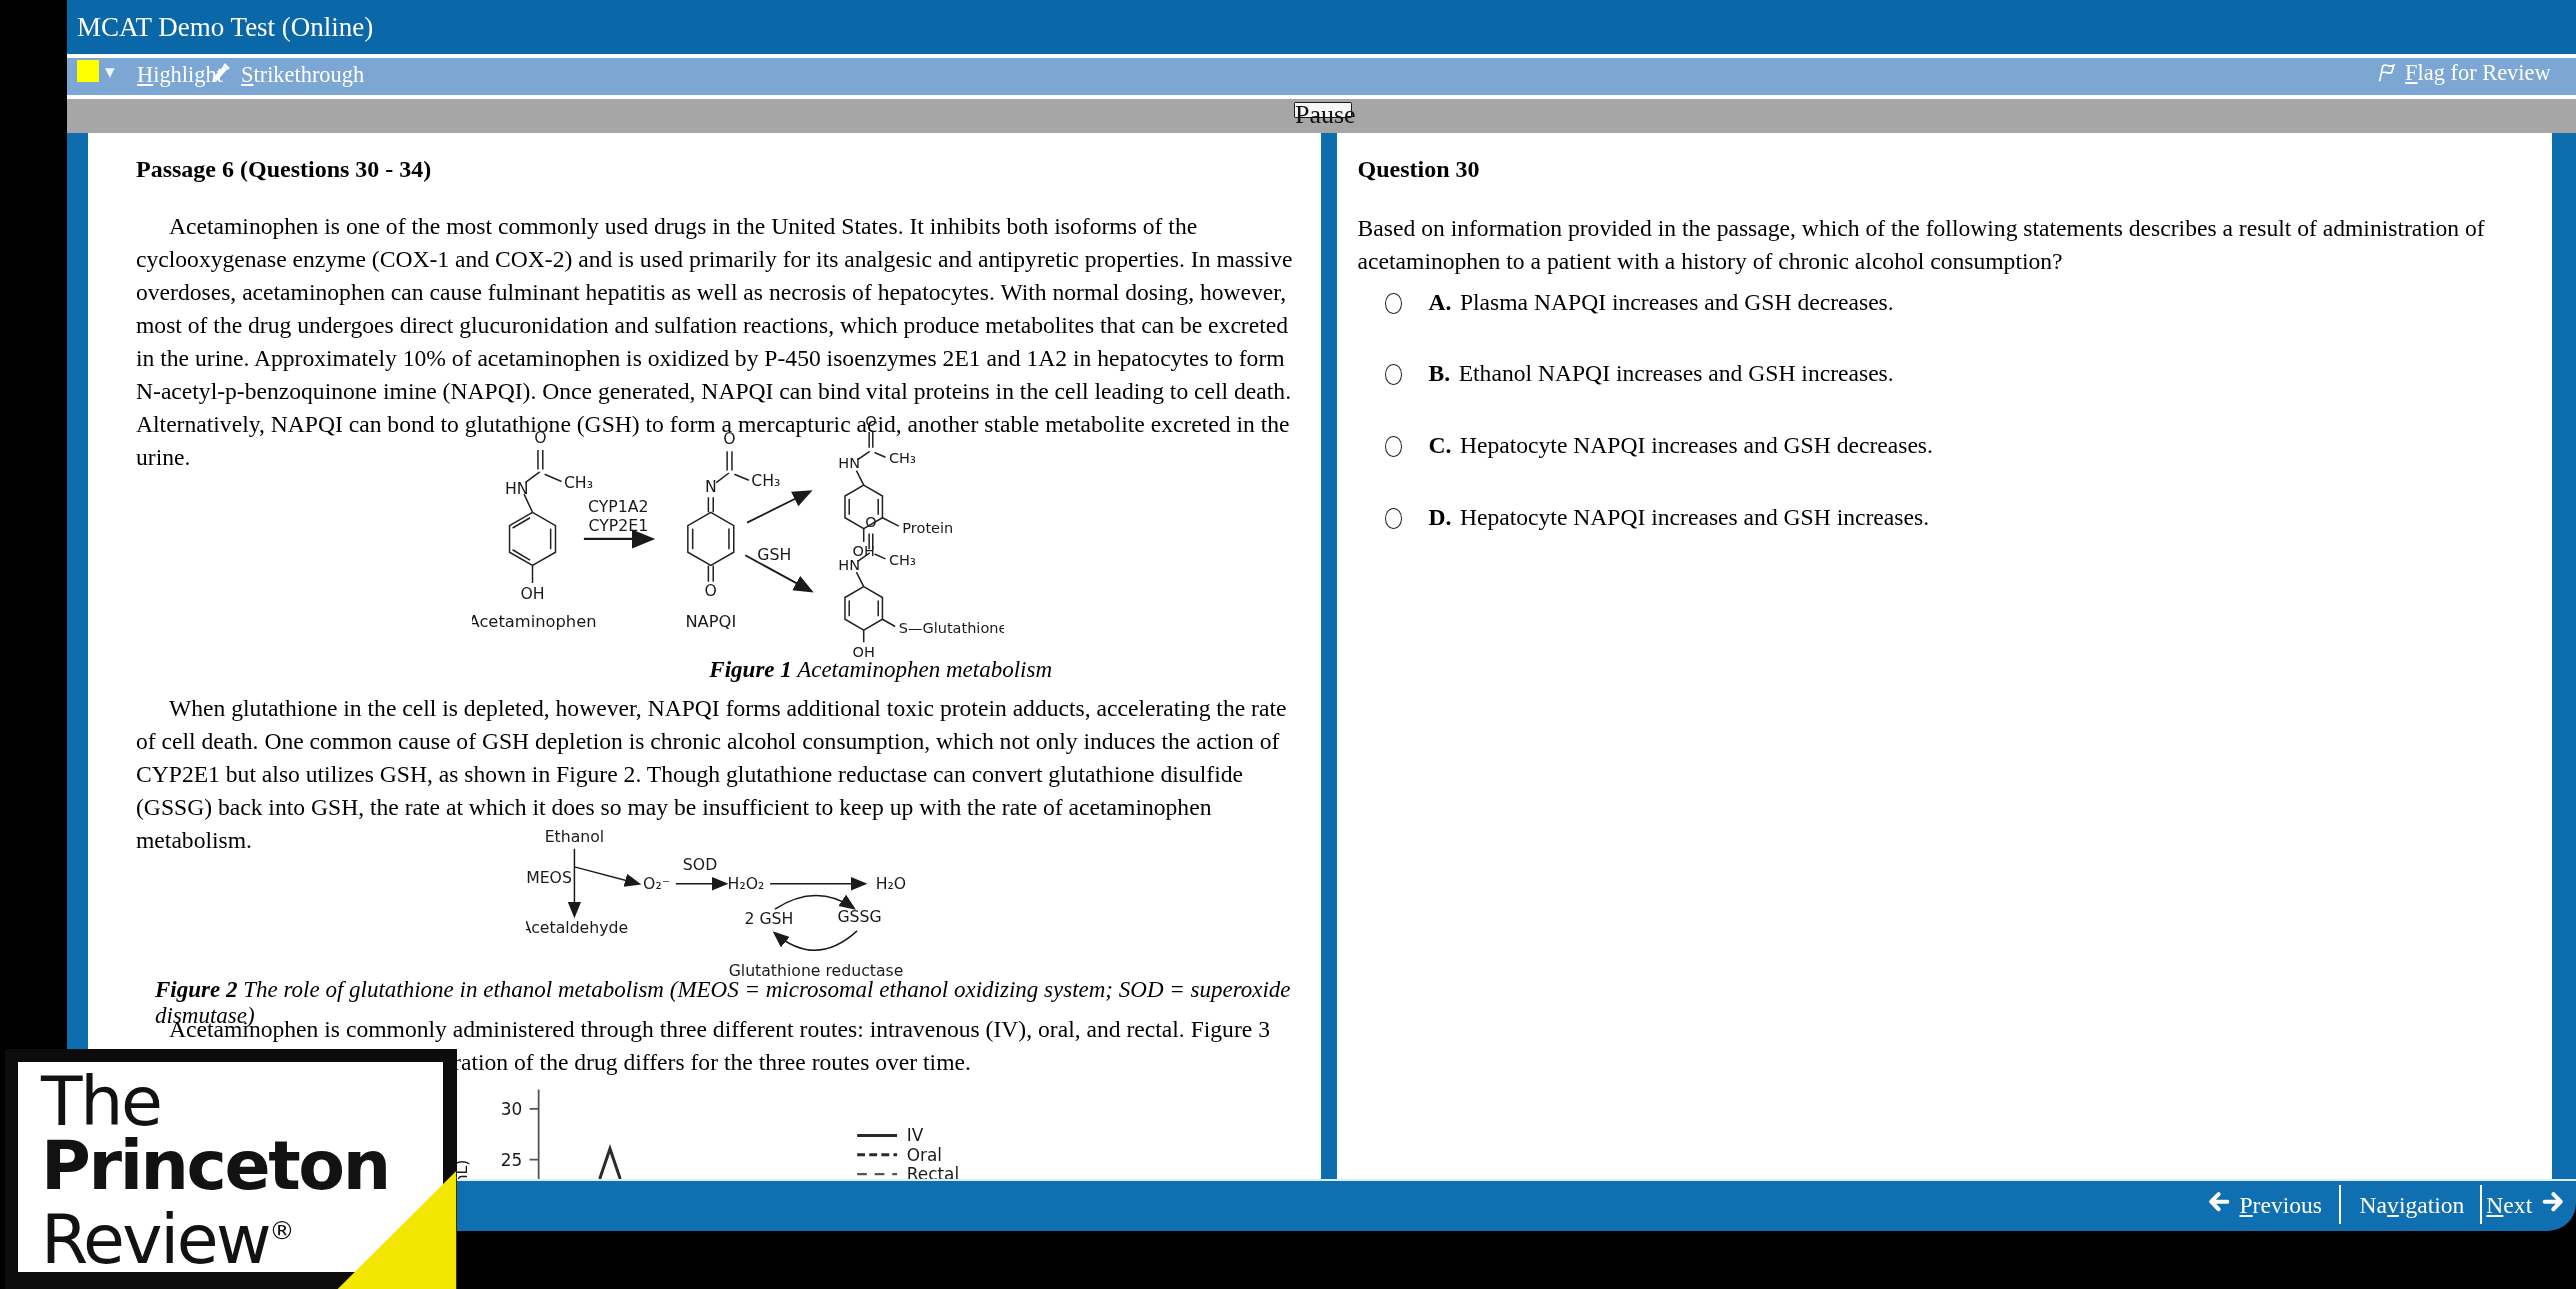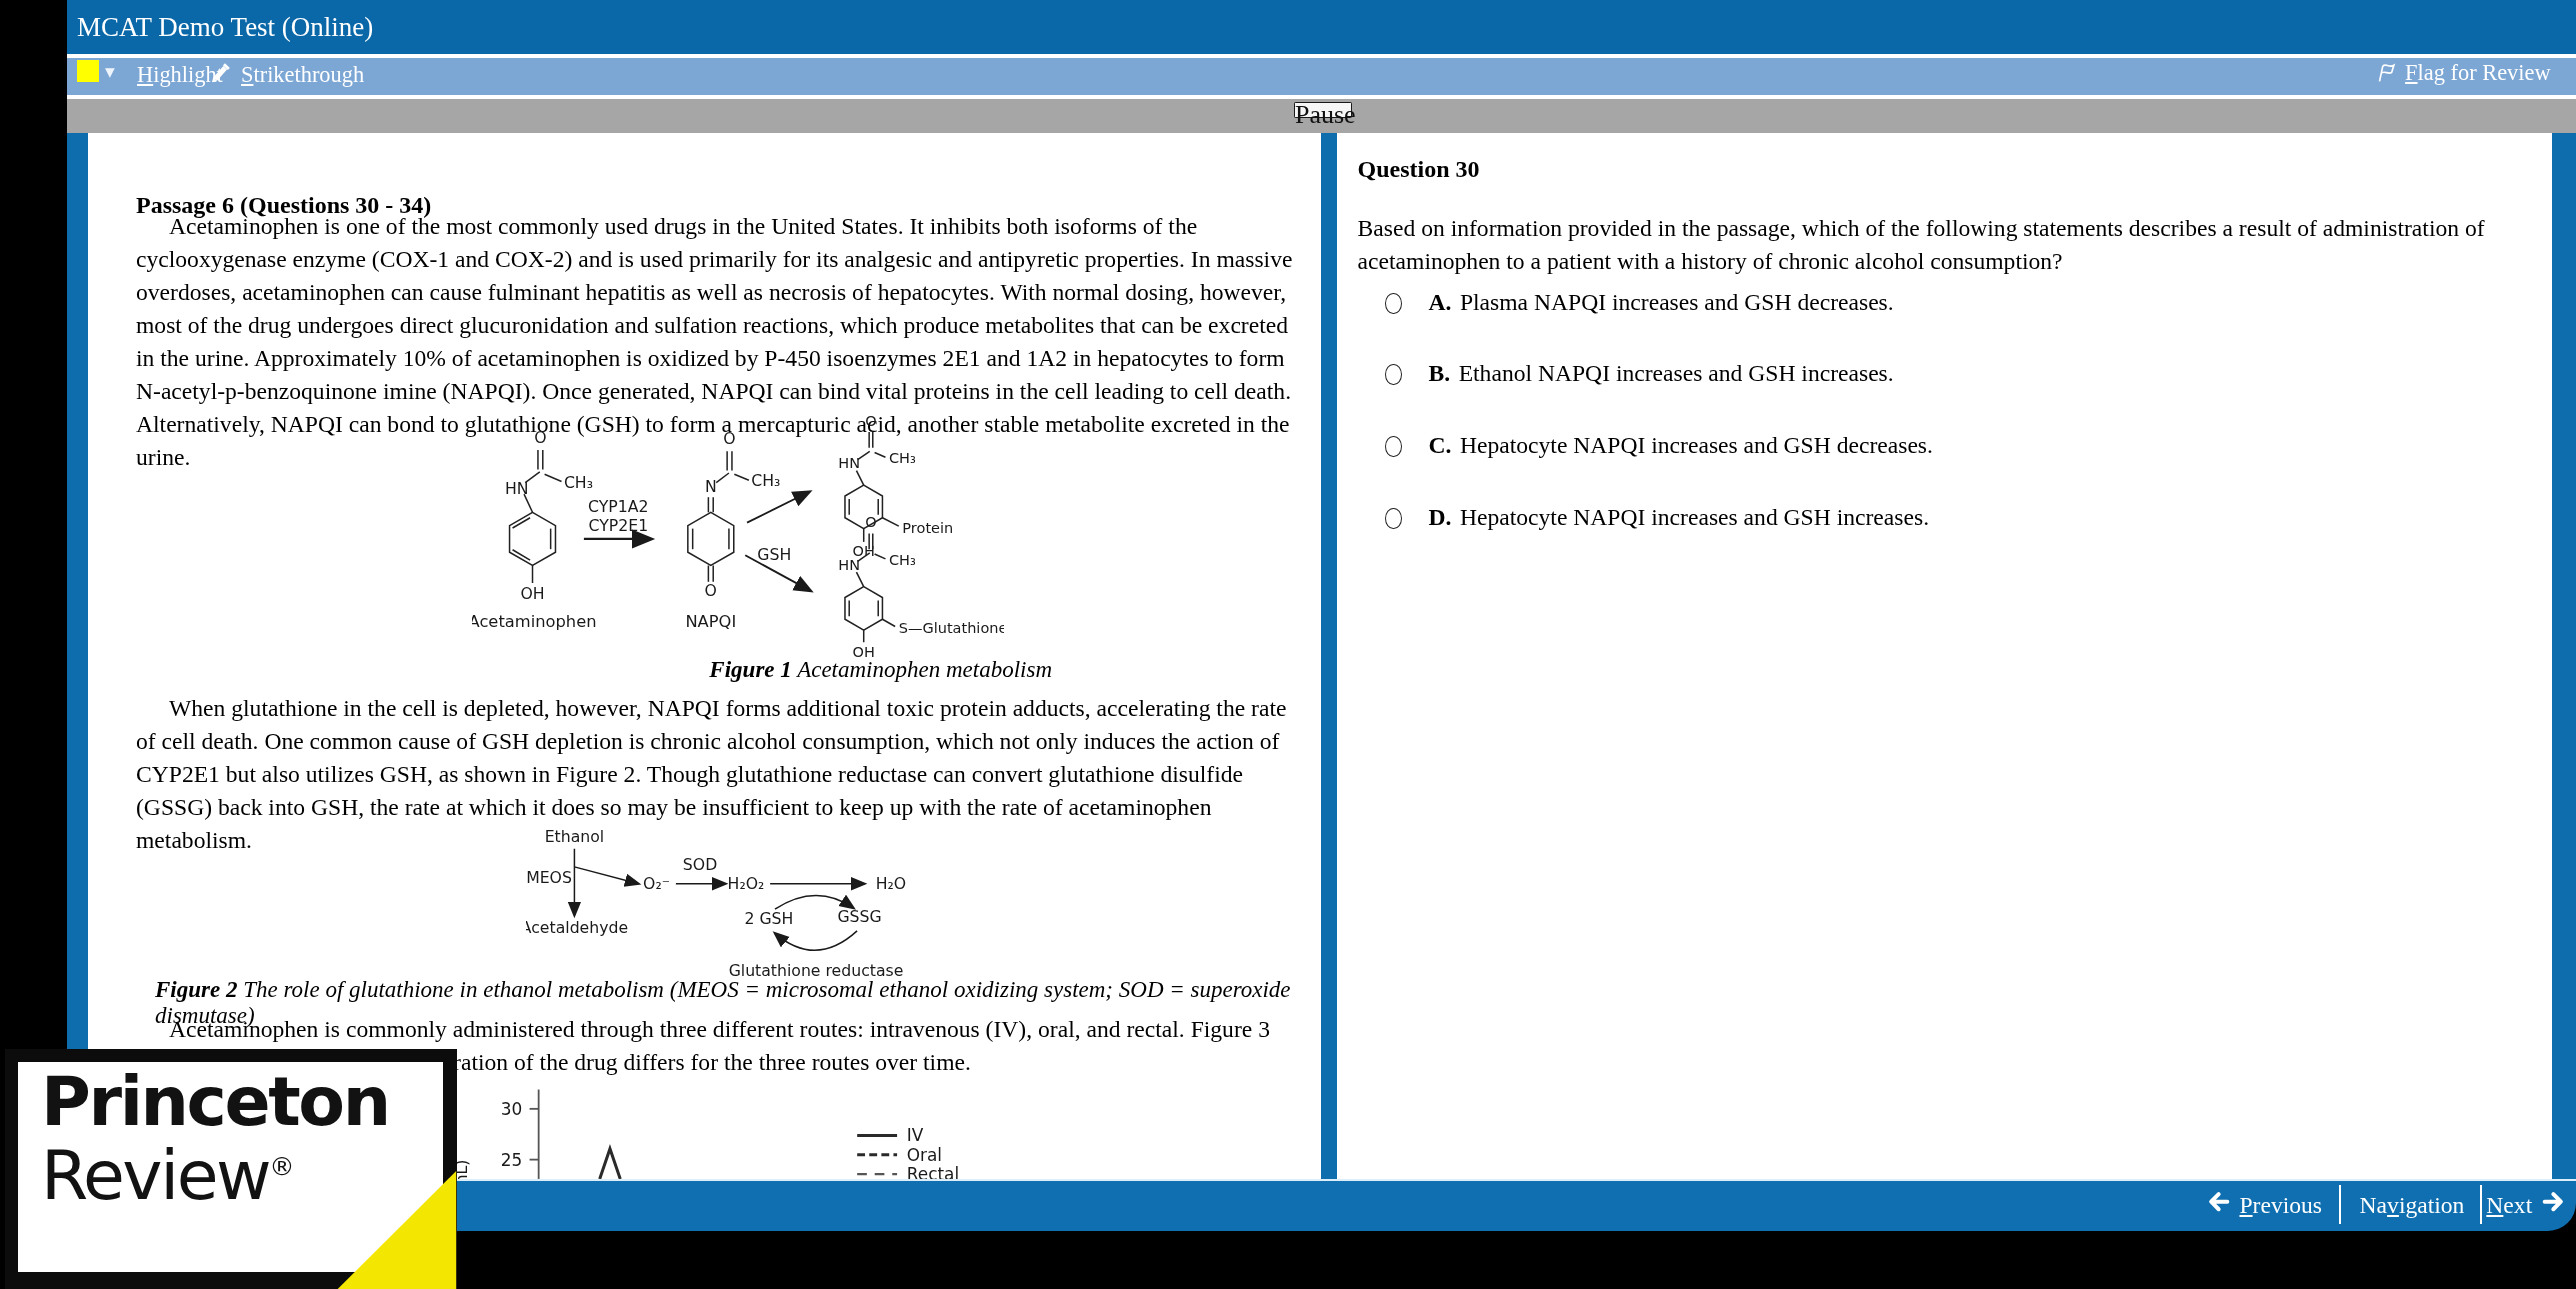--- a/index.html
+++ b/index.html
@@ -106,21 +106,21 @@
           <path d="M10 36 L16 8" stroke="#fff" stroke-width="3" fill="none"></path>
           <path d="M16 8 C22 3 27 12 36 7 L32 20 C25 24 20 16 13 21" fill="none" stroke="#fff" stroke-width="3"></path>
         </svg>
     </span>
     <span class="tb-text"><span class="u">F</span><span>lag for Review</span></span>
   </div>
 
   <button class="abs pause-btn">Pause</button>
 
   <div class="abs panel p-left">
-    <div class="abs heading" style="left:48px;top:23px;margin-top:36px;">Passage 6 (Questions 30 - 34)</div>
+    <div class="abs heading" style="left:48px;top:23px;">Passage 6 (Questions 30 - 34)</div>
     <div class="abs body-text indent" style="left:48px;top:77px;width:1158px;">Acetaminophen is one of the most commonly used drugs in the United States. It inhibits both isoforms of the cyclooxygenase enzyme (COX-1 and COX-2) and is used primarily for its analgesic and antipyretic properties. In massive overdoses, acetaminophen can cause fulminant hepatitis as well as necrosis of hepatocytes. With normal dosing, however, most of the drug undergoes direct glucuronidation and sulfation reactions, which produce metabolites that can be excreted in the urine. Approximately 10% of acetaminophen is oxidized by P-450 isoenzymes 2E1 and 1A2 in hepatocytes to form N-acetyl-p-benzoquinone imine (NAPQI). Once generated, NAPQI can bind vital proteins in the cell leading to cell death. Alternatively, NAPQI can bond to glutathione (GSH) to form a mercapturic acid, another stable metabolite excreted in the urine.</div>
 
     <div class="abs" style="left:384px;top:282px;">
       <svg width="532" height="249" viewBox="0 0 880 412" font-size="26" class="figtext">
         <defs>
           <marker id="ah1" markerWidth="12" markerHeight="10" refX="9" refY="4.5" orient="auto">
               <path d="M0,0 L11,4.5 L0,9 Z" fill="#1a1a1a"></path>
             </marker>
         </defs>
 
@@ -295,20 +295,21 @@
     <span>
       <svg viewBox="0 0 46 44" width="27" height="25.4">
           <path d="M6 22 H32 M21 9 L34 22 L21 35" stroke="#fff" stroke-width="7" fill="none" stroke-linecap="round" stroke-linejoin="round"></path>
         </svg>
     </span>
   </button>
 
   <div class="abs logo-box">
     <div class="logo-inner">
       <div class="logo-text">
+        <div>The</div>
         <div class="logo-bold">Princeton</div>
         <div><span>Review</span><span class="logo-reg">®</span></div>
       </div>
     </div>
     <svg class="logo-tri" width="452" height="240" viewBox="0 0 747 397">
       <polygon points="550,397 746,202 746,397" fill="#f3e600"></polygon>
     </svg>
   </div>
 
 </div>

